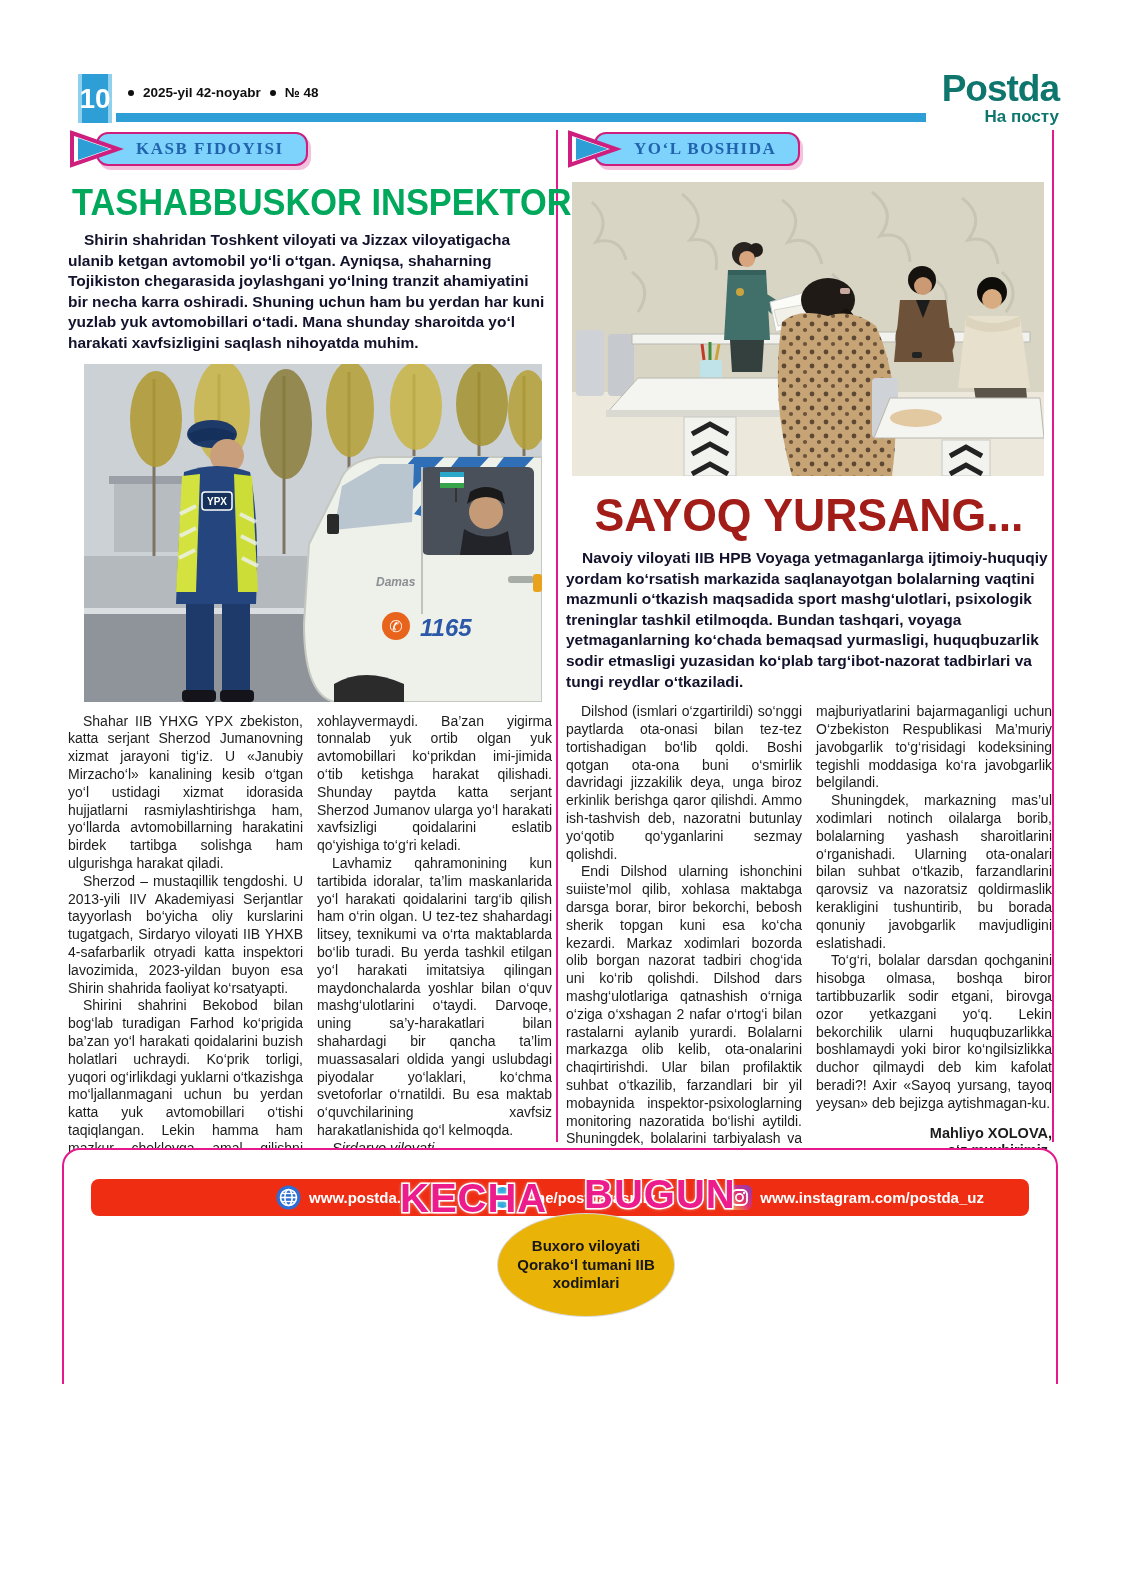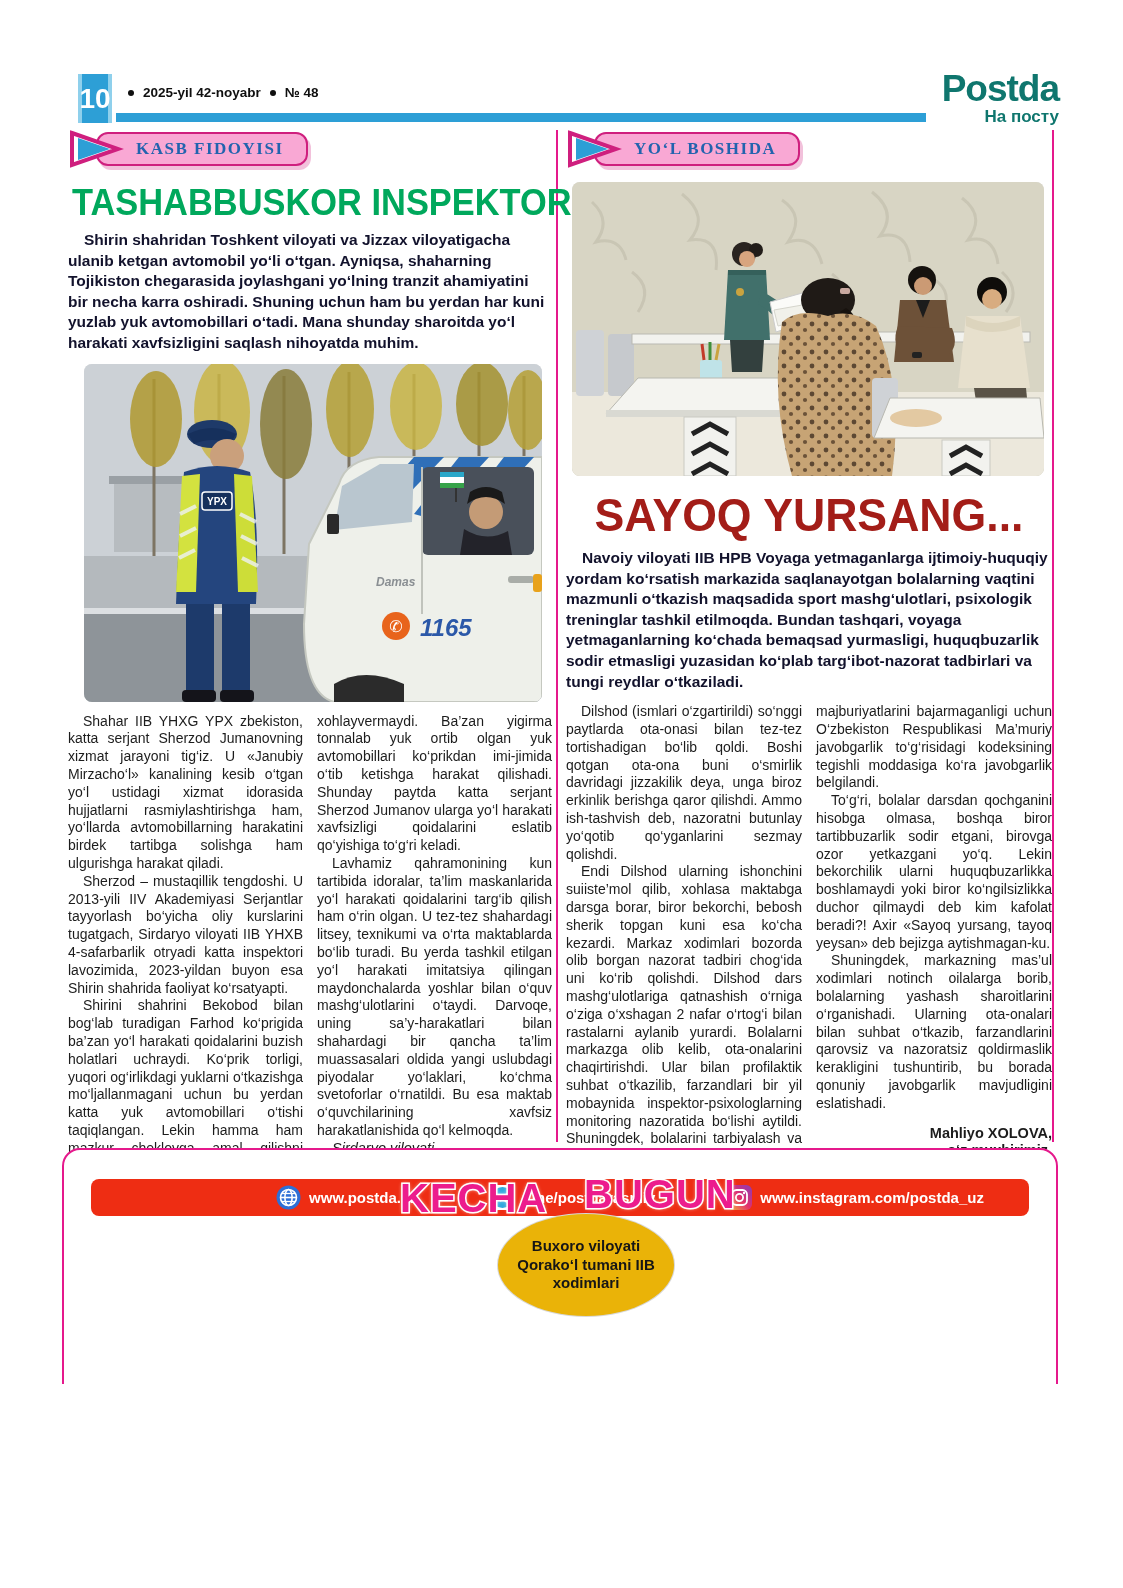--- a/index.html
+++ b/index.html
@@ -20,34 +20,34 @@
 
   
   .article-left{position:absolute;left:68px;top:128px;width:484px;}
   .article-right{position:absolute;left:566px;top:128px;width:486px;}
   .vline{position:absolute;top:130px;width:2px;height:1012px;background:#e5198c;}
   .vline.v1{left:556px;}
   .vline.v2{left:1052px;}
 
   .badge{display:flex;align-items:center;height:42px;}
   .badge svg{width:56px;height:40px;position:relative;z-index:2;flex:0 0 auto;}
-  .badge-pill{margin-left:-28px;background:#f9a8d4;border:2px solid #cf1f7e;border-radius:12px;
+  .badge-pill{margin-left:-28px;background:#7dd3fc;border:2px solid #cf1f7e;border-radius:12px;
               padding:5px 22px 5px 38px;font-family:"Liberation Serif",serif;font-weight:bold;
               font-size:17px;color:#2263ae;letter-spacing:1.5px;
               box-shadow:3px 4px 0 rgba(207,31,126,.28);}
 
   .title-green{margin:12px 0 6px 4px;font-size:37px;font-weight:bold;color:#00a85c;
                transform:scaleX(.93);transform-origin:left;white-space:nowrap;}
   .title-red{margin:12px 0 6px 0;font-size:46px;font-weight:bold;color:#a31d18;text-align:center;
              transform:scaleX(.97);transform-origin:center;white-space:nowrap;}
 
   .lead{font-weight:bold;font-size:15.5px;line-height:1.33;color:#12122c;
         text-indent:16px;margin:4px 0 0 0;}
 
-  .photo{border-radius:8px;overflow:hidden;background:#ddd;}
+  .photo{border-radius:0;overflow:hidden;background:#ddd;}
   .photo svg{display:block;}
   .photo-insp{width:458px;height:338px;margin:10px 0 0 16px;}
   .photo-center{width:472px;height:294px;margin:12px 0 0 6px;}
 
   .cols{margin-top:11px;column-count:2;column-gap:14px;font-size:14px;line-height:17.8px;
         color:#1c1c1c;text-align:justify;}
   .cols p{margin:0;text-indent:15px;}
   .byline{margin-top:12px;font-weight:bold;text-align:right;font-size:14.5px;break-inside:avoid;}
   .byline div{text-indent:0;}
   .place{font-style:italic;text-align:left;text-indent:15px;margin-top:2px;font-size:14.5px;}
@@ -292,22 +292,22 @@
         <ellipse cx="344" cy="236" rx="26" ry="9" fill="#e3c9a2"></ellipse>
       </svg>
     </div>
 
     <div class="title-red">SAYOQ YURSANG...</div>
     <p class="lead">Navoiy viloyati IIB HPB Voyaga yetmaganlarga ijtimoiy-huquqiy yordam ko‘rsatish markazida saqlanayotgan bolalarning vaqtini mazmunli o‘tkazish maqsadida sport mashg‘ulotlari, psixologik treninglar tashkil etilmoqda. Bundan tashqari, voyaga yetmaganlarning ko‘chada bemaqsad yurmasligi, huquqbuzarlik sodir etmasligi yuzasidan ko‘plab targ‘ibot-nazorat tadbirlari va tungi reydlar o‘tkaziladi.</p>
 
     <div class="cols">
       <p>Dilshod (ismlari o‘zgartirildi) so‘nggi paytlarda ota-onasi bilan tez-tez tortishadigan bo‘lib qoldi. Boshi qotgan ota-ona buni o‘smirlik davridagi jizzakilik deya, unga biroz erkinlik berishga qaror qilishdi. Ammo ish-tashvish deb, nazoratni butunlay yo‘qotib qo‘yganlarini sezmay qolishdi.</p>
       <p>Endi Dilshod ularning ishonchini suiiste’mol qilib, xohlasa maktabga darsga borar, biror bekorchi, bebosh sherik topgan kuni esa ko‘cha kezardi. Markaz xodimlari bozorda olib borgan nazorat tadbiri chog‘ida uni ko‘rib qolishdi. Dilshod dars mashg‘ulotlariga qatnashish o‘rniga o‘ziga o‘xshagan 2 nafar o‘rtog‘i bilan rastalarni aylanib yurardi. Bolalarni markazga olib kelib, ota-onalarini chaqirtirishdi. Ular bilan profilaktik suhbat o‘tkazilib, farzandlari bir yil mobaynida inspektor-psixologlarning monitoring nazoratida bo‘lishi aytildi. Shuningdek, bolalarini tarbiyalash va ularga ta’lim berish borasidagi majburiyatlarini bajarmaganligi uchun O‘zbekiston Respublikasi Ma’muriy javobgarlik to‘g‘risidagi kodeksining tegishli moddasiga ko‘ra javobgarlik belgilandi.</p>
+      <p>Shuningdek, markazning mas’ul xodimlari notinch oilalarga borib, bolalarning yashash sharoitlarini o‘rganishadi. Ularning ota-onalari bilan suhbat o‘tkazib, farzandlarini qarovsiz va nazoratsiz qoldirmaslik kerakligini tushuntirib, bu borada qonuniy javobgarlik mavjudligini eslatishadi.</p>
       <p>To‘g‘ri, bolalar darsdan qochganini hisobga olmasa, boshqa biror tartibbuzarlik sodir etgani, birovga ozor yetkazgani yo‘q. Lekin bekorchilik ularni huquqbuzarlikka boshlamaydi yoki biror ko‘ngilsizlikka duchor qilmaydi deb kim kafolat beradi?! Axir «Sayoq yursang, tayoq yeysan» deb bejizga aytishmagan-ku.</p>
-      <p>Shuningdek, markazning mas’ul xodimlari notinch oilalarga borib, bolalarning yashash sharoitlarini o‘rganishadi. Ularning ota-onalari bilan suhbat o‘tkazib, farzandlarini qarovsiz va nazoratsiz qoldirmaslik kerakligini tushuntirib, bu borada qonuniy javobgarlik mavjudligini eslatishadi.</p>
       <div class="byline">
         <div>Mahliyo XOLOVA,</div>
         <div>o‘z muxbirimiz.</div>
       </div>
       <p class="place">Navoiy viloyati.</p>
     </div>
   </div>
 
   <div class="bottom">
     <div class="photos">

